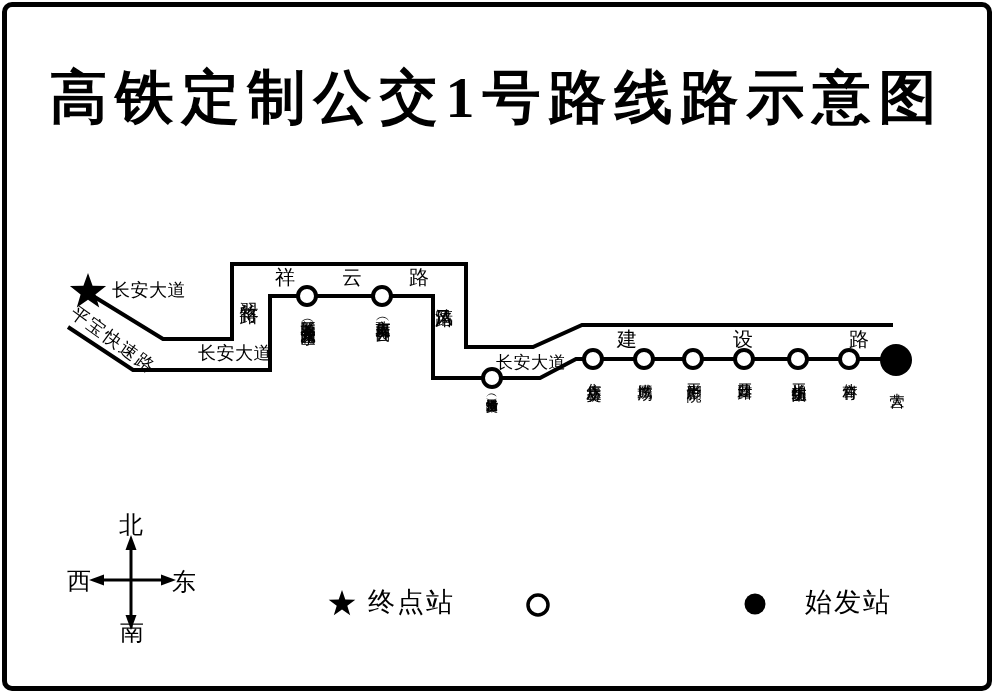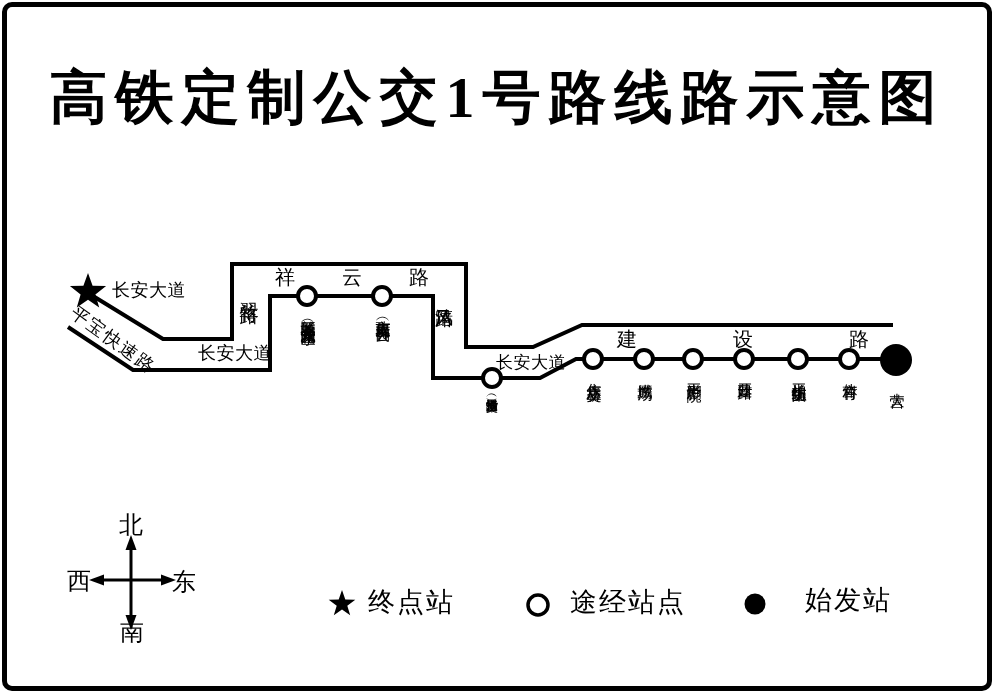--- a/index.html
+++ b/index.html
@@ -113,15 +113,14 @@
   <div class="vlabel" style="left:789px; top:371px;">平棉纺织集团</div>
   <div class="vlabel" style="left:840px; top:371px;">体育村</div>
   <div class="vlabel big-v" style="left:887px; top:381px;">大营</div>
 
   <div class="hlabel compass-label" style="left:119px; top:513px;">北</div>
   <div class="hlabel compass-label" style="left:120px; top:620px;">南</div>
   <div class="hlabel compass-label" style="left:67px; top:569px;">西</div>
   <div class="hlabel compass-label" style="left:172px; top:570px;">东</div>
 
   <div class="hlabel legend-label" style="left:368px; top:588px;">终点站</div>
-  <div class="hlabel legend-label" style="left:570px; top:588px;">途经站点</div>
-  <div class="hlabel legend-label" style="left:805px; top:588px;font-family:Liberation Mono, monospace;">始发站</div>
+  <div class="hlabel legend-label" style="left:805px; top:588px;">始发站</div>
 </div>
 
 </body></html>

